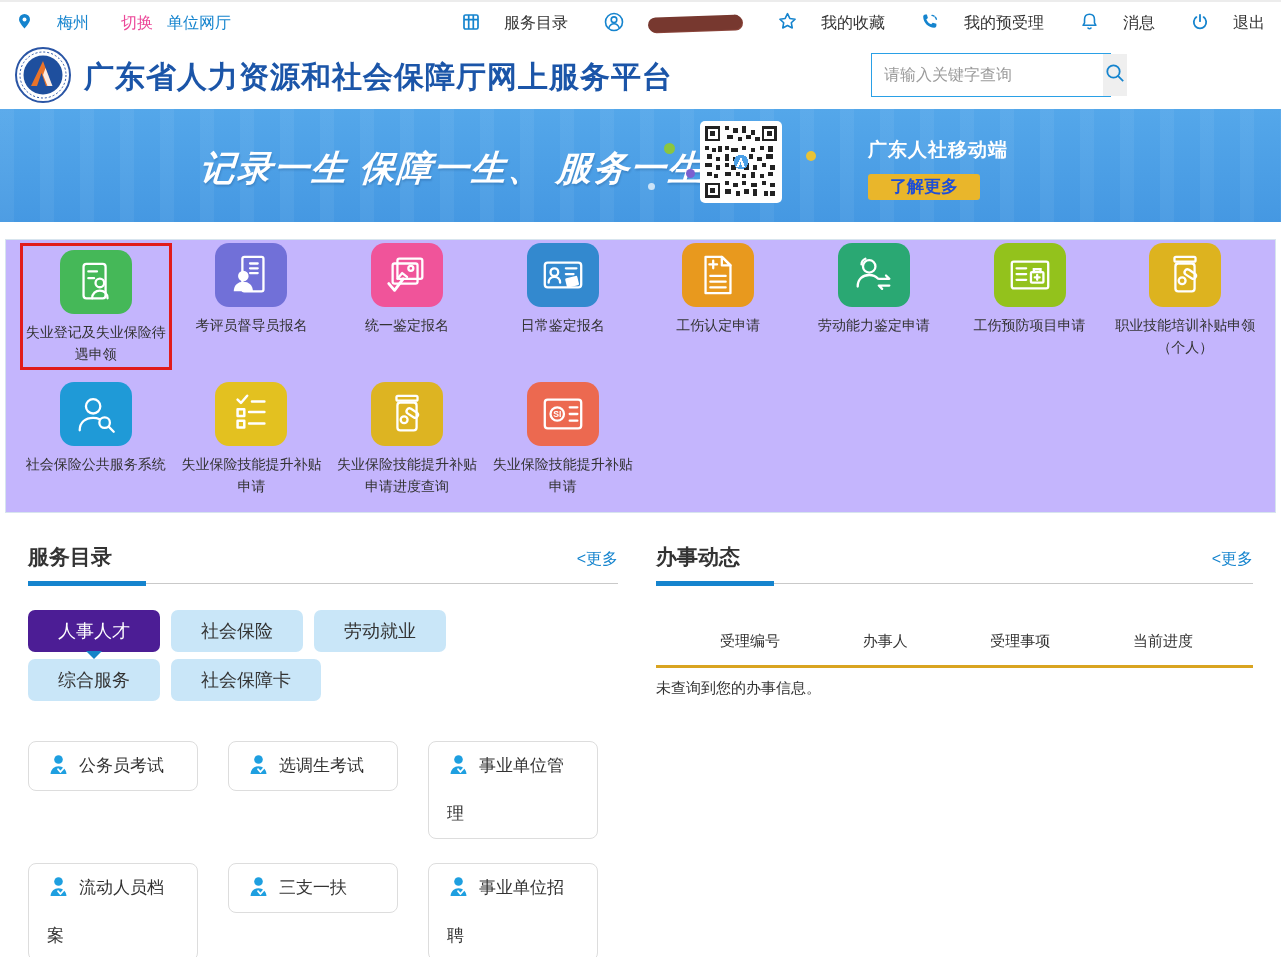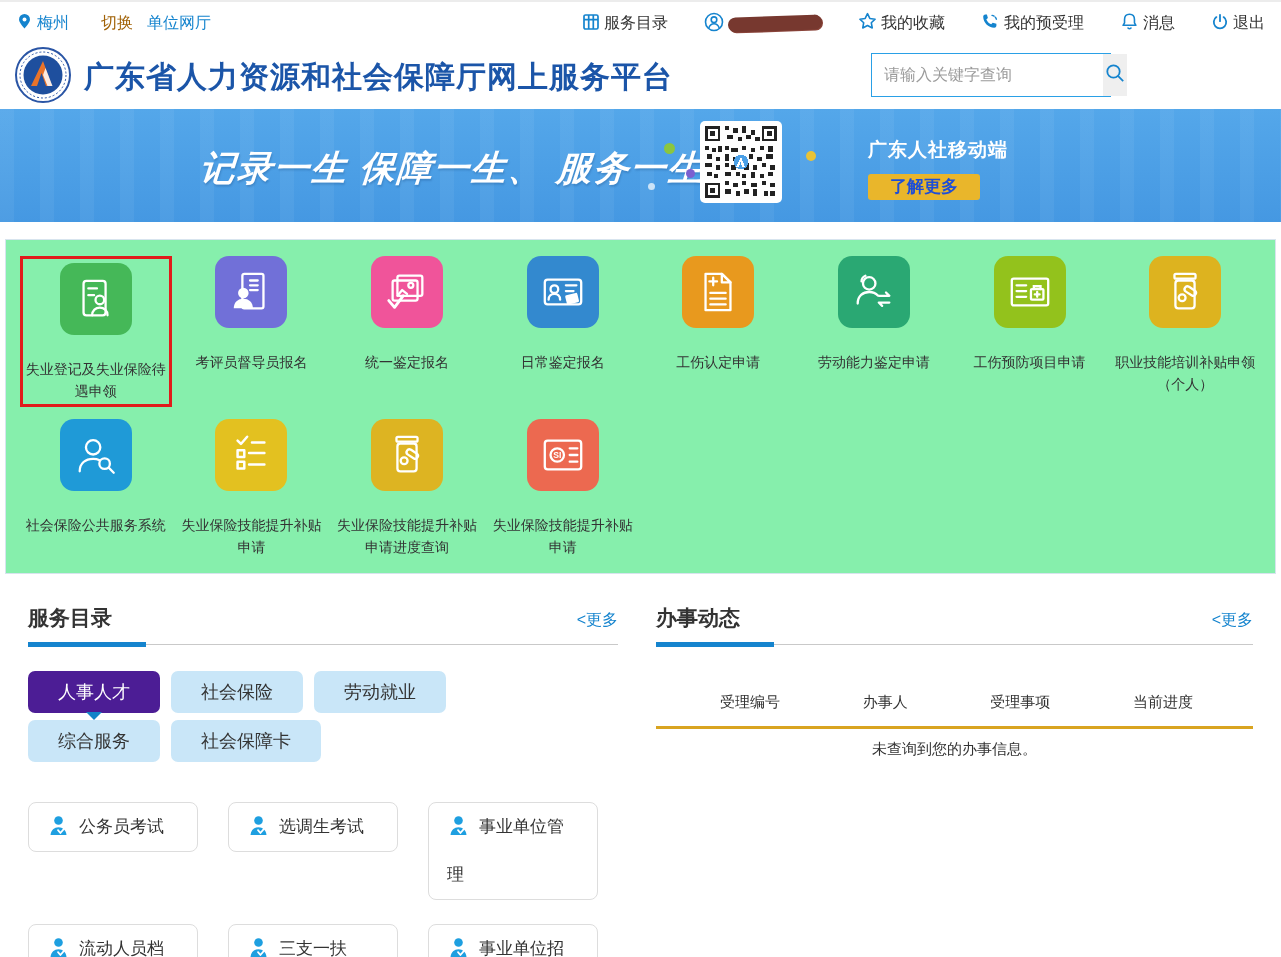--- a/index.html
+++ b/index.html
@@ -2,24 +2,24 @@
 <html><head>
 <meta charset="utf-8">
 <style>
   * { margin:0; padding:0; box-sizing:border-box; }
   html,body { width:1281px; height:957px; overflow:hidden; background:#fff;
     font-family:"Liberation Sans","DejaVu Sans",sans-serif; color:#333; }
 
   
   .topline { height:2px; background:#ececec; }
   .topbar { height:43px; display:flex; align-items:center; padding:0 16px; font-size:16px; }
-  .tb-item { display:flex; align-items:center; gap:4px; white-space:nowrap; cursor:pointer; }
+  .tb-item { display:flex; align-items:center; gap:24px; white-space:nowrap; cursor:pointer; }
   .blue { color:#1584ce; }
   .topbar-left { display:flex; align-items:center; gap:14px; }
-  .topbar-left .switch { margin-left:18px; color:#a16207; }
+  .topbar-left .switch { margin-left:18px; color:#ec4899; }
   .topbar-right { margin-left:auto; display:flex; align-items:center; gap:36px; }
   .redact { width:94px; height:15px; background:#77382f; border-radius:9px; transform:rotate(-2deg);
     box-shadow:1px 1px 0 #8a443a; }
 
   
   .header { height:64px; display:flex; align-items:center; padding:0 14px; position:relative; }
   .site-title { font-size:30px; font-weight:bold; color:#1b55a8; margin-left:12px; letter-spacing:1px; }
   .search { position:absolute; right:170px; top:8px; width:240px; height:44px;
     border:1px solid #2aa0e6; display:flex; background:#fff; }
   .search input { flex:1; border:none; outline:none; padding:0 12px; font-size:16px;
@@ -35,24 +35,24 @@
     font-style:italic; transform:skewX(-4deg); letter-spacing:2px; text-shadow:1px 2px 2px rgba(0,40,90,.2); }
   .qr-box { position:absolute; left:700px; top:12px; width:82px; height:82px; background:#fff;
     border-radius:5px; padding:5px; }
   .deco { position:absolute; border-radius:50%; }
   .mobile-panel { position:absolute; left:868px; top:28px; }
   .mobile-title { color:#fff; font-size:19px; font-weight:bold; letter-spacing:1px; }
   .more-btn { margin-top:11px; width:112px; height:26px; line-height:26px; background:#e9b62b;
     color:#1d4ed8; font-size:17px; font-weight:bold; text-align:center; border-radius:3px; cursor:pointer; }
 
   
-  .tiles-box { margin:17px 5px 0; border:1px solid #d7e4ee; background:#86efac; padding:16px 12px 14px; }
+  .tiles-box { margin:17px 5px 0; border:1px solid #d7e4ee; background:#c4b5fd; padding:3px 12px 14px; }
   .tiles-grid { display:grid; grid-template-columns:repeat(8,1fr); row-gap:12px; }
   .tile { justify-self:center; width:152px; text-align:center; cursor:pointer; }
-  .tile-icon { width:72px; height:72px; border-radius:14px; margin:0 auto 24px;
+  .tile-icon { width:72px; height:64px; border-radius:14px; margin:0 auto 8px;
     display:flex; align-items:center; justify-content:center; }
   .tile-label { font-size:14px; color:#333; line-height:1.55; width:142px; margin:0 auto; }
   .tile.highlight { border:3px solid #e11b1b; padding:4px 0 2px; }
 
   
   .lower { display:flex; gap:38px; padding:30px 28px 0; }
   .col-left { width:590px; flex:none; }
   .col-right { flex:1; }
   .sec-head { display:flex; align-items:baseline; justify-content:space-between;
     padding-bottom:12px; border-bottom:1px solid #c9c9c9; position:relative; }
@@ -69,21 +69,21 @@
 
   .cards { margin-top:40px; display:grid; grid-template-columns:repeat(3,170px);
     column-gap:30px; row-gap:24px; align-items:start; }
   .card { border:1px solid #ddd; border-radius:8px; padding:0 18px; line-height:48px;
     font-size:17px; color:#333; cursor:pointer; background:#fff; }
   .card svg { vertical-align:-6px; margin-right:8px; }
 
   .status-table { margin-top:48px; }
   .status-head { display:flex; justify-content:space-between; padding:0 60px 14px 64px;
     font-size:15px; color:#333; border-bottom:3px solid #d9a420; }
-  .status-empty { text-align:center; margin-top:11px; font-size:15px; color:#333; }
+  .status-empty { text-align:left; margin-top:11px; font-size:15px; color:#333; }
 </style>
 </head>
 <body>
 
 <div class="topline"></div>
 
 <div class="topbar">
   <div class="topbar-left">
     <div class="tb-item">
       <span>

